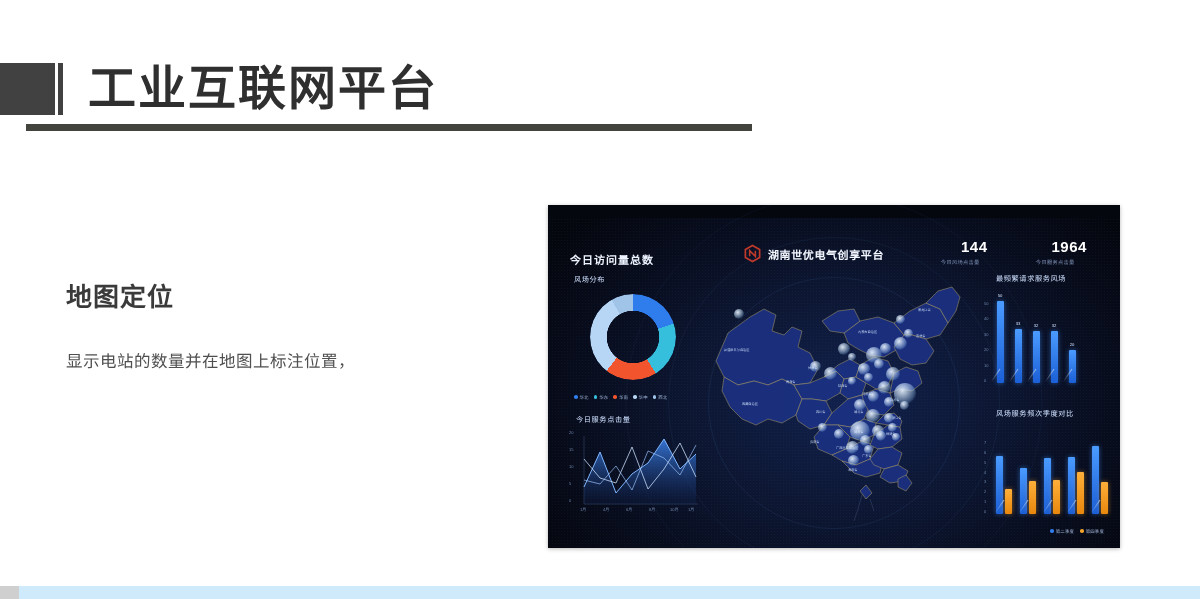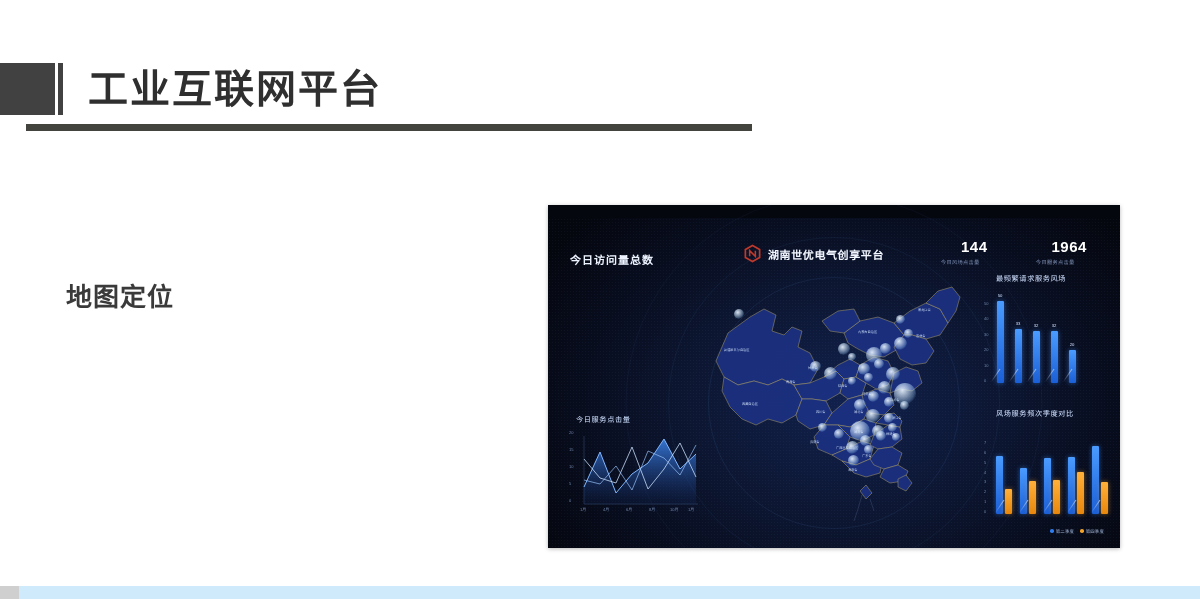--- a/index.html
+++ b/index.html
@@ -10,21 +10,21 @@
     font-family:"Liberation Sans","DejaVu Sans",sans-serif;
     overflow:hidden;position:relative;
   }
   .slide{position:absolute;inset:0;background:#fff;}
 
   
   .hdr-block{position:absolute;left:0;top:63px;width:55px;height:52px;background:#414141;}
   .hdr-tick{position:absolute;left:58px;top:63px;width:5px;height:52px;background:#414141;}
   .hdr-title{
     position:absolute;left:88px;top:62px;
-    font-size:40px;font-weight:700;letter-spacing:2px;color:#2f2f2f;
+    font-size:48px;font-weight:700;letter-spacing:2px;color:#2f2f2f;
     line-height:54px;white-space:nowrap;
   }
   .hdr-rule{position:absolute;left:26px;top:124px;width:726px;height:7px;background:#44443f;}
 
   
   .sec-title{
     position:absolute;left:66px;top:276px;
     font-size:26px;font-weight:700;color:#3a3a3a;letter-spacing:1px;
   }
   .sec-body{
@@ -127,20 +127,21 @@
 
 <div class="slide">
 
   <div class="hdr-block"></div>
   <div class="hdr-tick"></div>
   <div class="hdr-title">工业互联网平台</div>
   <div class="hdr-rule"></div>
 
   <div class="sec-title">地图定位</div>
   <div class="sec-body">
+    <div>显示电站的数量并在地图上标注位置，</div>
   </div>
 
   <div class="dash">
     <div class="dash-bezel"></div>
     <div class="dash-body">
 
       <div class="ring r3"></div>
       <div class="ring r2"></div>
       <div class="ring r1"></div>
 
@@ -162,20 +163,46 @@
         <div class="kpi">
           <div class="kpi-val">1964</div>
           <div class="kpi-lab">今日服务点击量</div>
         </div>
         <div class="kpi">
           <div class="kpi-val">15753</div>
           <div class="kpi-lab">今日访问量总数</div>
         </div>
       </div>
 
+      <div class="donut-wrap">
+        <div class="panel-title" style="left:4px;top:-2px;">风场分布</div>
+        <div class="donut"></div>
+        <div class="legend">
+          <span class="lg">
+              <i style="background:#2f7ced"></i>
+              <span>华北</span>
+            </span>
+          <span class="lg">
+              <i style="background:#35bfdc"></i>
+              <span>华东</span>
+            </span>
+          <span class="lg">
+              <i style="background:#f2542d"></i>
+              <span>华南</span>
+            </span>
+          <span class="lg">
+              <i style="background:#b7d6f5"></i>
+              <span>华中</span>
+            </span>
+          <span class="lg">
+              <i style="background:#9fc4e8"></i>
+              <span>西北</span>
+            </span>
+        </div>
+      </div>
 
       <div class="line-wrap">
         <div class="panel-title" style="left:12px;top:0px;">今日服务点击量</div>
         <svg class="line-svg" width="126" height="86" viewBox="0 0 126 86">
           <defs>
             <linearGradient id="ag" x1="0" y1="0" x2="0" y2="1">
               <stop offset="0%" stop-color="#3d86f0" stop-opacity=".85"></stop>
               <stop offset="100%" stop-color="#15306e" stop-opacity=".15"></stop>
             </linearGradient>
           </defs>

